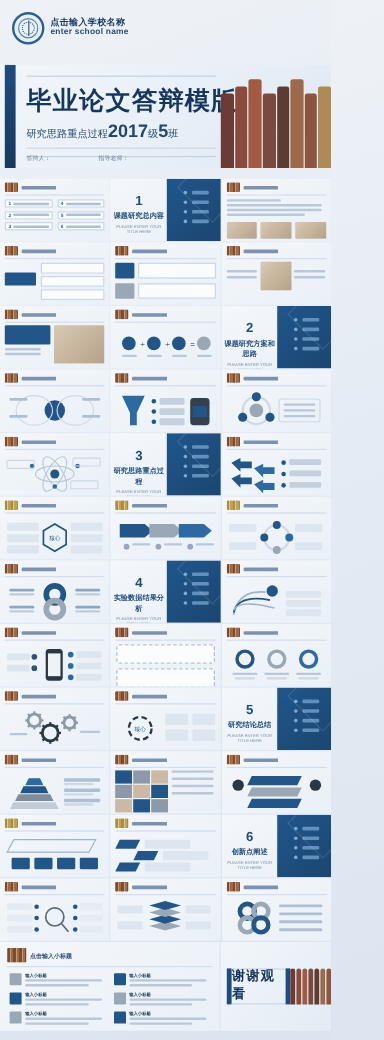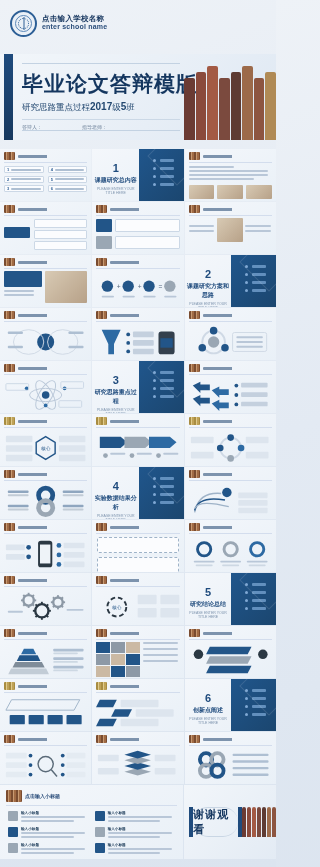--- a/index.html
+++ b/index.html
@@ -29,21 +29,21 @@
   .hero { position:relative; margin:14px 0 0 0; height:86px;
           background:linear-gradient(135deg,#f2f6fa 0%,#e7eef6 60%,#dde7f2 100%);
           overflow:hidden; }
   .hero-bar { position:absolute; left:4px; top:0; bottom:0; width:9px;
               background:linear-gradient(180deg,#1f4b7d,#17395f); }
   .hero-inner { position:absolute; left:22px; right:96px; top:9px; bottom:9px;
                 border-top:1px solid #c3d2e2; border-bottom:1px solid #c3d2e2; }
   .hero-title { font-size:21px; font-weight:bold; color:#14365f; letter-spacing:1px;
                 margin-top:6px; white-space:nowrap; }
   .hero-sub { font-size:8.5px; color:#234870; margin-top:3px; white-space:nowrap; }
-  .hero-sub b { font-size:10px; }
+  .hero-sub b { font-size:15px; }
   .hero-rule { margin-top:5px; border-top:1px solid #cbd8e6; }
   .hero-fields { display:flex; gap:40px; margin-top:4px; font-size:5px; color:#6d8099;
                  filter:blur(.3px); }
   .books { position:absolute; right:0; top:0; bottom:0; width:92px; display:flex;
            align-items:flex-end; gap:1px; padding-bottom:0; }
   .book { flex:1; border-radius:2px 2px 0 0;
           background-image:repeating-linear-gradient(180deg,rgba(0,0,0,.22) 0 1px,rgba(255,255,255,.13) 1px 4px); }
 
   
   .grid { margin-top:9px; display:flex; flex-direction:column; gap:1px; }
@@ -996,21 +996,21 @@
               <div style="flex: 1 1 0%;">
                 <div style="font-size: 3.6px; font-weight: bold; color: rgb(36, 66, 95);">输入小标题</div>
                 <div class="ln l" style="margin-top: 1px;"></div>
                 <div class="ln m"></div>
               </div>
             </div>
           </div>
         </div>
         <div class="cell" style="display: flex; align-items: center; padding: 0px; background: linear-gradient(135deg, rgb(242, 246, 250), rgb(227, 235, 244));">
           <div style="width: 4px; height: 30px; background: rgb(31, 75, 125); margin-left: 5px;"></div>
-          <div style="flex: 1 1 0%; border-top: 1px solid rgb(201, 214, 228); border-bottom: 1px solid rgb(201, 214, 228); height: 30px; display: flex; align-items: center; justify-content: center; border-radius: 15px;">
+          <div style="flex: 1 1 0%; border-top: 1px solid rgb(201, 214, 228); border-bottom: 1px solid rgb(201, 214, 228); height: 30px; display: flex; align-items: flex-end; justify-content: center;">
             <div style="font-size: 11px; font-weight: bold; color: rgb(20, 54, 95); letter-spacing: 1px;">谢谢观看</div>
           </div>
           <div style="width: 4px; height: 30px; background: rgb(31, 75, 125);"></div>
           <div style="display: flex; gap: 1px; height: 30px; width: 34px;">
             <div class="book" style="flex: 1 1 0%; background: rgb(107, 59, 52); height: 100%;"></div>
             <div class="book" style="flex: 1 1 0%; background: rgb(138, 74, 60); height: 100%;"></div>
             <div class="book" style="flex: 1 1 0%; background: rgb(163, 90, 68); height: 100%;"></div>
             <div class="book" style="flex: 1 1 0%; background: rgb(123, 74, 62); height: 100%;"></div>
             <div class="book" style="flex: 1 1 0%; background: rgb(94, 59, 51); height: 100%;"></div>
             <div class="book" style="flex: 1 1 0%; background: rgb(156, 106, 74); height: 100%;"></div>

